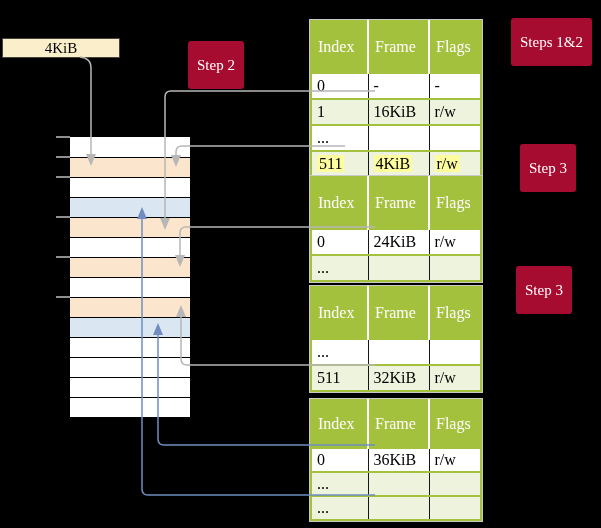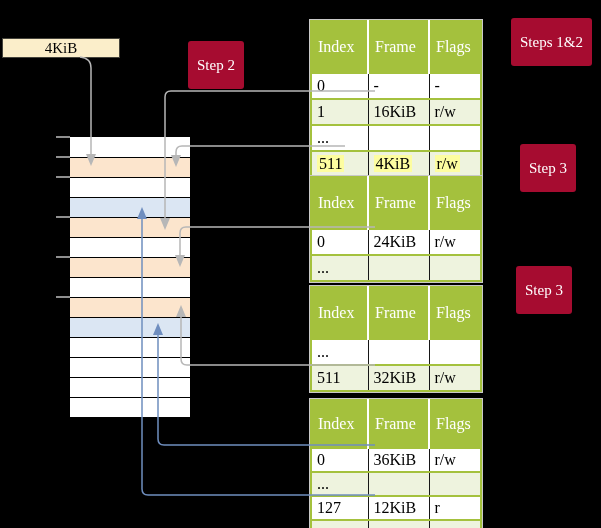--- a/index.html
+++ b/index.html
@@ -183,25 +183,20 @@
     <tbody>
         <tr>
           <td>0</td>
           <td>36KiB</td>
           <td>r/w</td>
         </tr>
         <tr class="shade">
           <td>...</td>
           <td></td>
           <td></td>
-        </tr>
-        <tr>
-          <td>127</td>
-          <td>12KiB</td>
-          <td>r</td>
         </tr>
         <tr class="shade">
           <td>...</td>
           <td></td>
           <td></td>
         </tr>
       </tbody>
   </table>
 
   <svg id="connectors" width="601" height="528" viewBox="0 0 601 528">

